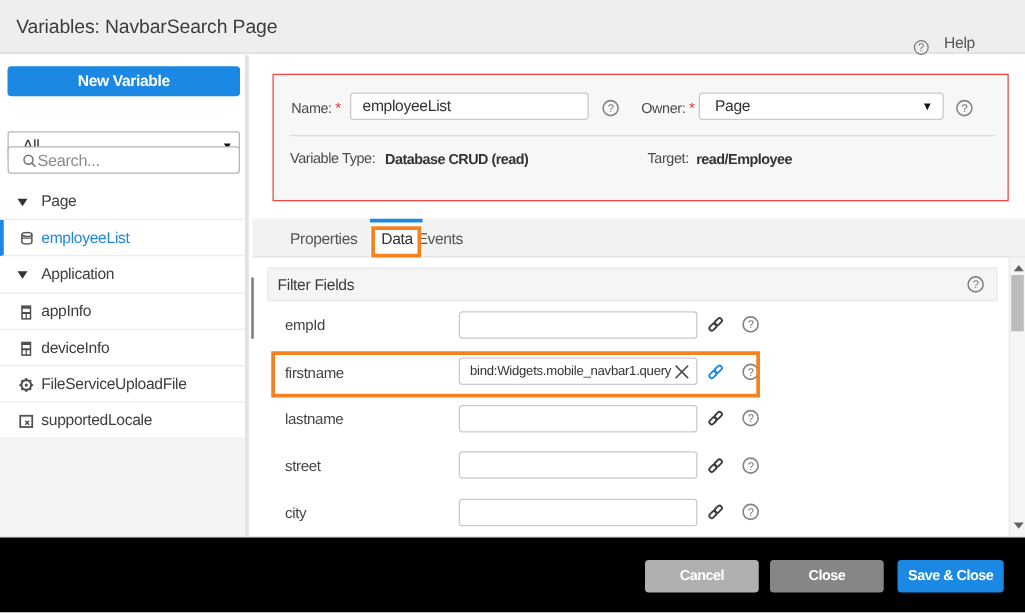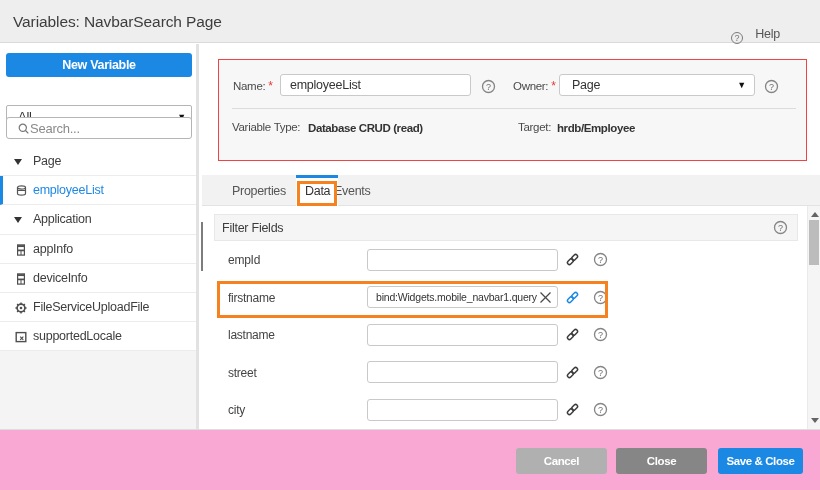--- a/index.html
+++ b/index.html
@@ -97,21 +97,21 @@
   border-left:4px solid transparent; border-right:4px solid transparent;
   border-bottom:5px solid #636363; }
 #sbar .dn { position:absolute; left:3px; bottom:6px; width:0; height:0;
   border-left:4px solid transparent; border-right:4px solid transparent;
   border-top:5px solid #636363; }
 #sbar .thumb { position:absolute; left:1px; top:14px; width:10px; height:45px;
   background:#bcbcbc; }
 
 
 #footline { position:absolute; left:0; top:429px; width:820px; height:1px; background:#dcdcdc; }
-#footer { position:absolute; left:0; top:430px; width:820px; height:60px; background:#f9a8d4;padding-left:20px; }
+#footer { position:absolute; left:0; top:430px; width:820px; height:60px; background:#000000;padding-left:20px; }
 .btn { position:absolute; top:18px; height:26px; border-radius:3px; color:#fff;
   font-weight:bold; font-size:11.5px; text-align:center; line-height:26px; letter-spacing:-0.4px; }
 #btnCancel { left:516px; width:91px; background:#b0b0b0; }
 #btnSave { left:616px; width:91px; background:#868686; }
 #btnSaveClose { left:718px; width:85px; background:#1b89e4; }
 </style>
 </head>
 <body>
 <div id="app">
   <div id="header">
@@ -200,21 +200,21 @@
       <div id="ownerLbl" class="flabel">Owner: <span class="star">*</span></div>
       <div id="ownerSel" class="tinput">Page<span class="car">▼</span></div>
       <svg id="q2" width="15" height="15" viewBox="0 0 15 15">
           <circle cx="7.5" cy="7.5" r="6" fill="none" stroke="#858585" stroke-width="1.3"></circle>
           <text x="7.5" y="10.8" text-anchor="middle" font-size="9" fill="#6f6f6f" font-family="Liberation Sans">?</text>
         </svg>
       <div id="psep"></div>
       <div id="vtype" class="flabel">Variable Type:</div>
       <div id="vtypeVal">Database CRUD (read)</div>
       <div id="target" class="flabel">Target:</div>
-      <div id="targetVal">hrdb/Employee</div>
+      <div id="targetVal">read/Employee</div>
     </div>
 
     <div id="tabs">
       <div id="tabDataBox"></div>
       <div id="tabDataBlue"></div>
       <div id="tabProps" class="tabtxt">Properties</div>
       <div id="tabData" class="tabtxt">Data</div>
       <div id="tabEvents" class="tabtxt">Events</div>
       <div id="tabDataOrange"></div>
     </div>

